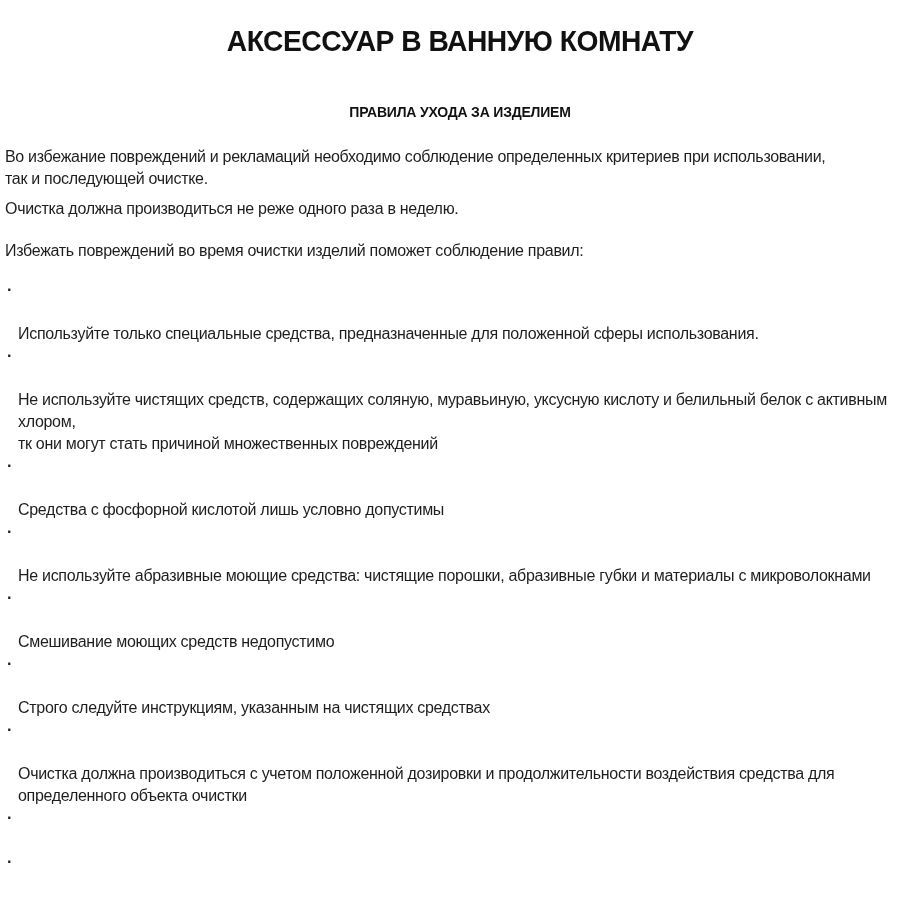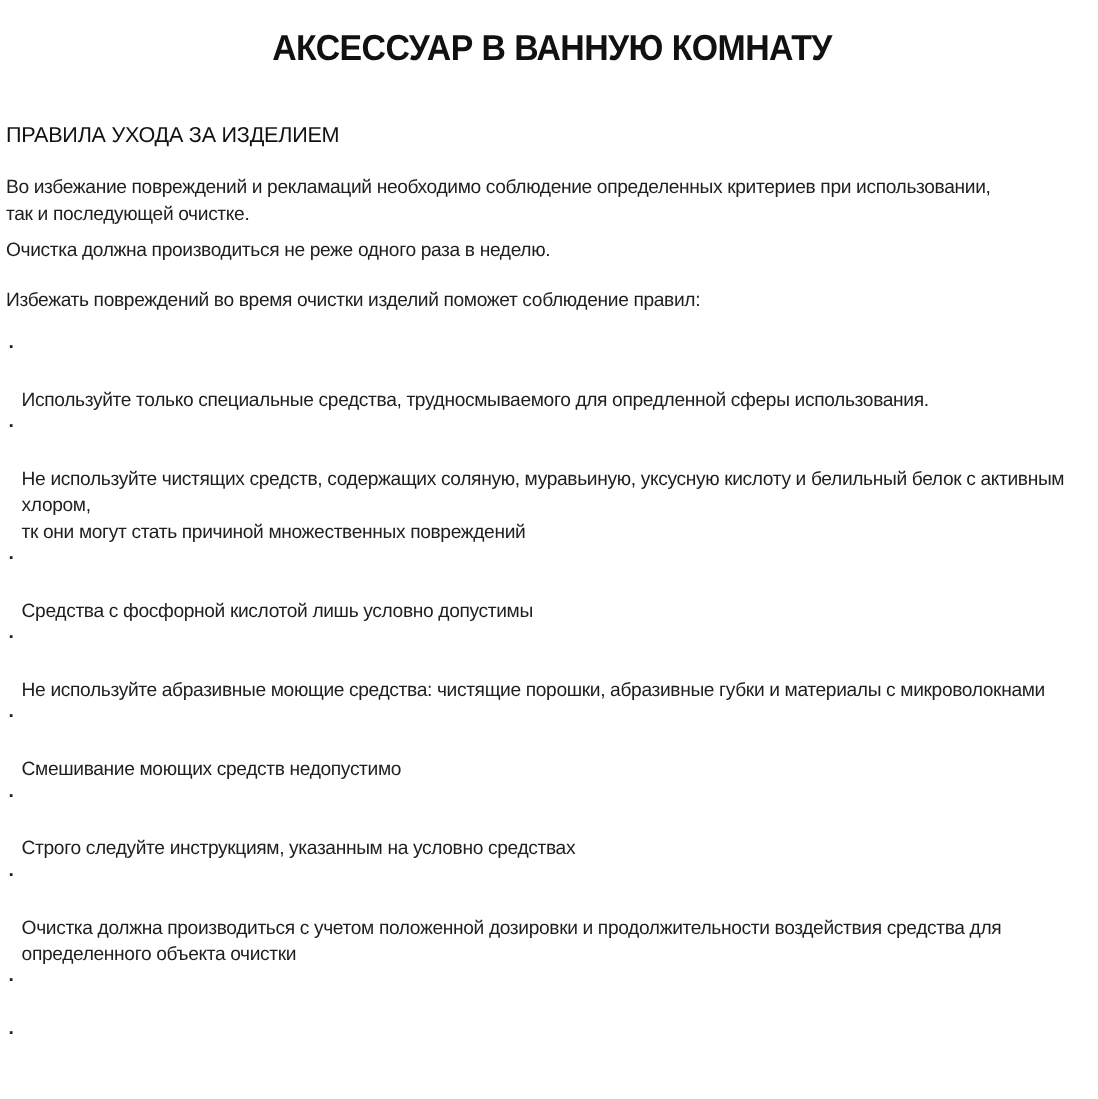--- a/index.html
+++ b/index.html
@@ -22,26 +22,27 @@
     font-size: 30px;
     font-weight: 700;
     color: #111111;
     text-align: center;
     margin: 12px 0 0 0;
     line-height: 34px;
     letter-spacing: -0.5px;
     transform: scaleX(0.94);
   }
   h2.section-heading {
-    font-size: 18px;
-    font-weight: 400;
+    font-size: 14px;
+    font-weight: 700;
     color: #111111;
     margin: 0;
     line-height: 20px;
     letter-spacing: -0.2px;
+    text-align: center;
   }
   .care-section h2.section-heading { margin-top: 44px; }
   p.body-par {
     font-size: 16px;
     line-height: 22px;
     margin: 0;
     letter-spacing: -0.3px;
     white-space: pre-line;
   }
   p.p-intro { margin-top: 24px; }
@@ -81,21 +82,21 @@
 так и последующей очистке.</p>
 
     <p class="body-par p-freq">Очистка должна производиться не реже одного раза в неделю.</p>
 
     <p class="body-par p-lead">Избежать повреждений во время очистки изделий поможет соблюдение правил:</p>
 
     <ul class="rules-list">
 
         <li>
           <span class="marker"></span>
-          <span class="txt">Используйте только специальные средства, трудносмываемого для опредленной сферы использования.</span>
+          <span class="txt">Используйте только специальные средства, предназначенные для положенной сферы использования.</span>
         </li>
 
         <li>
           <span class="marker"></span>
           <span class="txt">Не используйте чистящих средств, содержащих соляную, муравьиную, уксусную кислоту и белильный белок с активным хлором,
 тк они могут стать причиной множественных повреждений</span>
         </li>
 
         <li>
           <span class="marker"></span>
@@ -107,21 +108,21 @@
           <span class="txt">Не используйте абразивные моющие средства: чистящие порошки, абразивные губки и материалы с микроволокнами</span>
         </li>
 
         <li>
           <span class="marker"></span>
           <span class="txt">Смешивание моющих средств недопустимо</span>
         </li>
 
         <li>
           <span class="marker"></span>
-          <span class="txt">Строго следуйте инструкциям, указанным на условно средствах</span>
+          <span class="txt">Строго следуйте инструкциям, указанным на чистящих средствах</span>
         </li>
 
         <li>
           <span class="marker"></span>
           <span class="txt">Очистка должна производиться с учетом положенной дозировки и продолжительности воздействия средства для
 определенного объекта очистки</span>
         </li>
 
         <li>
           <span class="marker"></span>

